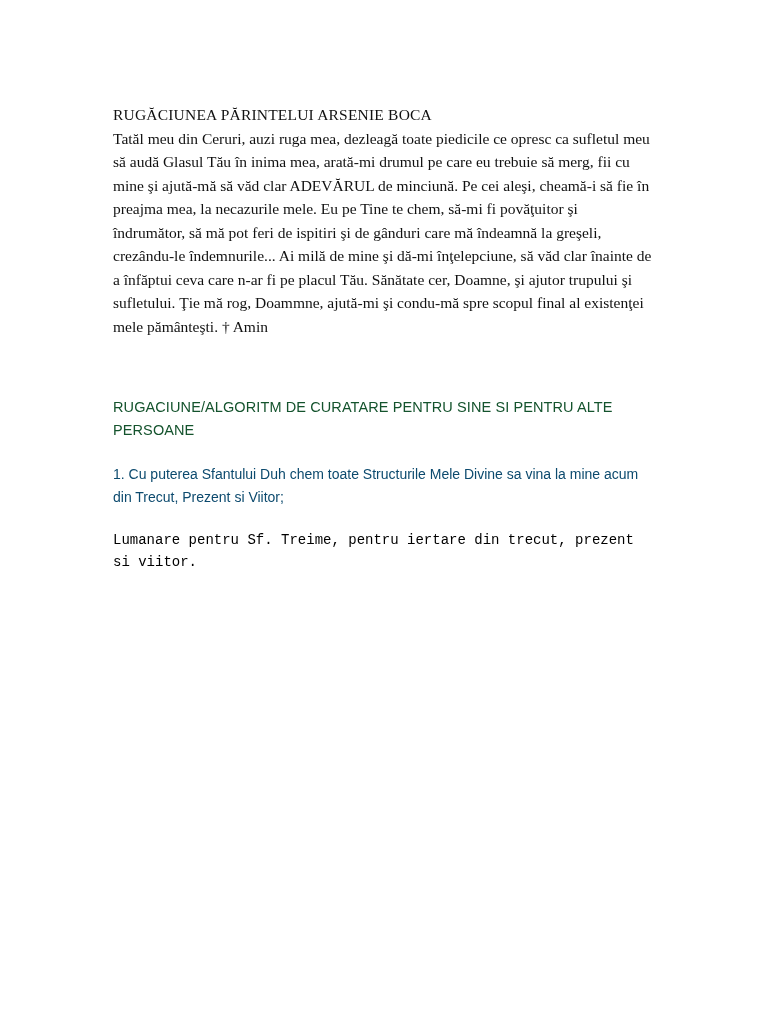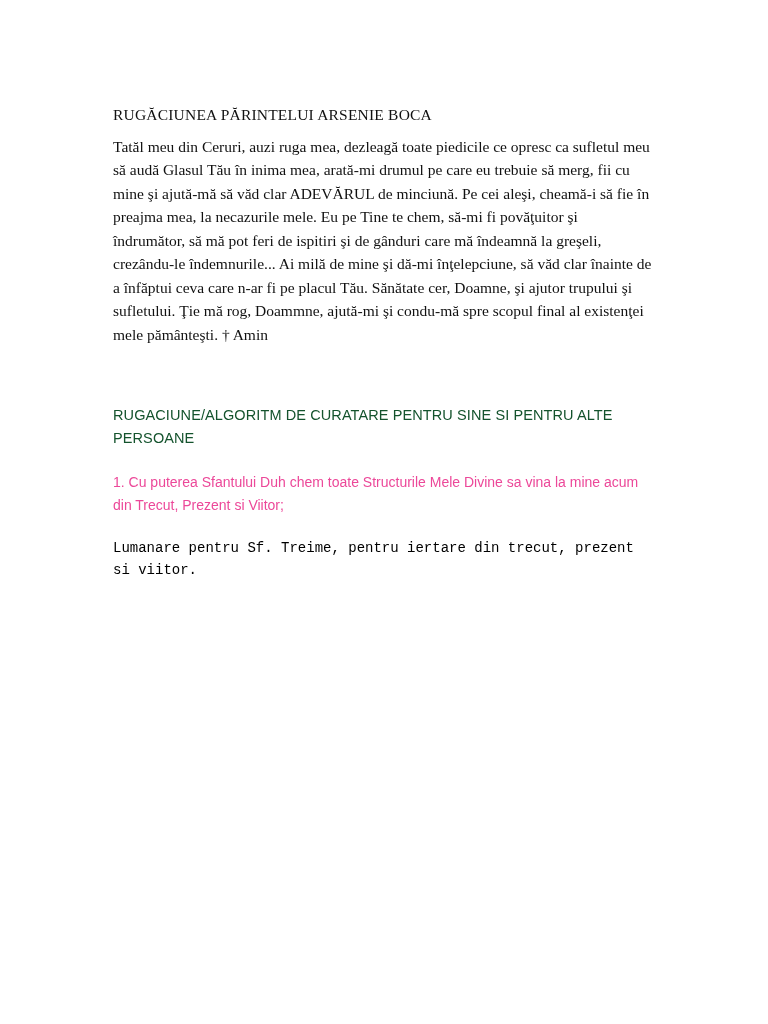--- a/index.html
+++ b/index.html
@@ -38,41 +38,41 @@
   }
   .heading-1 {
     font-family: "Liberation Serif", serif;
     font-size: 15.5px;
     line-height: 1.52;
     letter-spacing: 0.2px;
     color: #111111;
     margin-bottom: 0px;
   }
   .prayer-body {
-    margin-top: 8px;
+    margin-top: 0px;
   }
   .spacer-lg {
     height: 58px;
   }
   .heading-2 {
     font-family: "Liberation Sans", sans-serif;
     font-size: 14.5px;
     line-height: 1.55;
     color: #14532d;
     letter-spacing: 0.1px;
     width: 520px;
   }
   .spacer-md {
     height: 22px;
   }
   .block-sans {
     font-family: "Liberation Sans", sans-serif;
     font-size: 14px;
     line-height: 1.62;
-    color: #ec4899;
+    color: #0c4a6e;
   }
   .list-item {
     margin: 0;
   }
   .spacer-sm {
     height: 20px;
   }
   .footnote {
     font-family: Liberation Mono, monospace;
     font-size: 14px;

